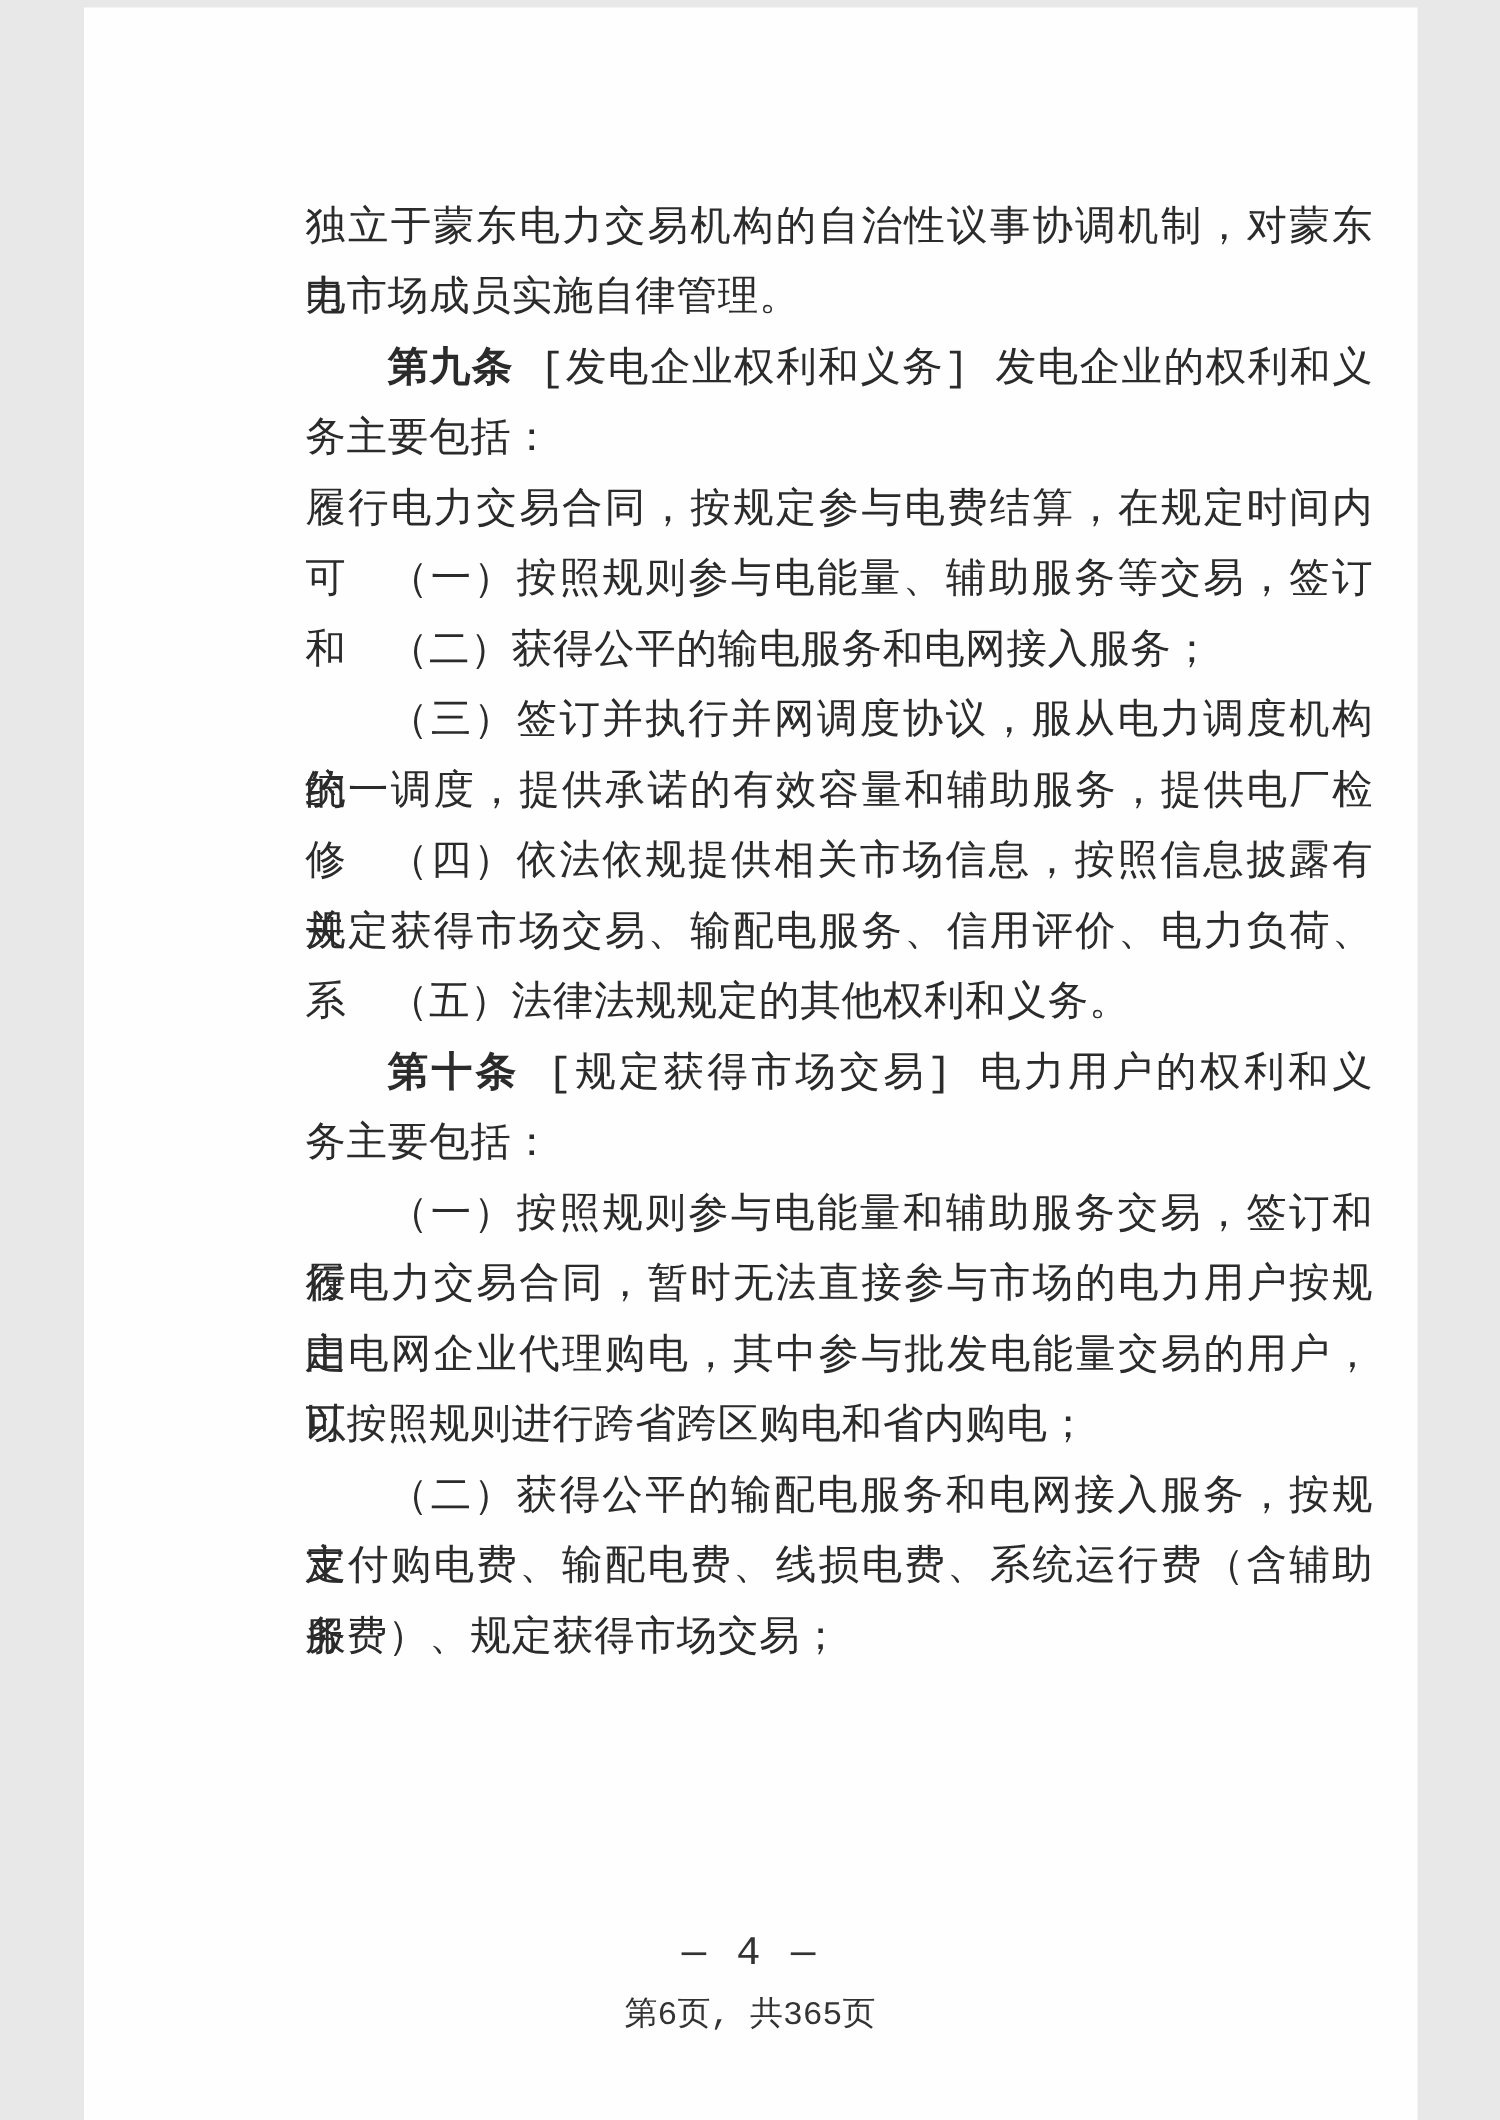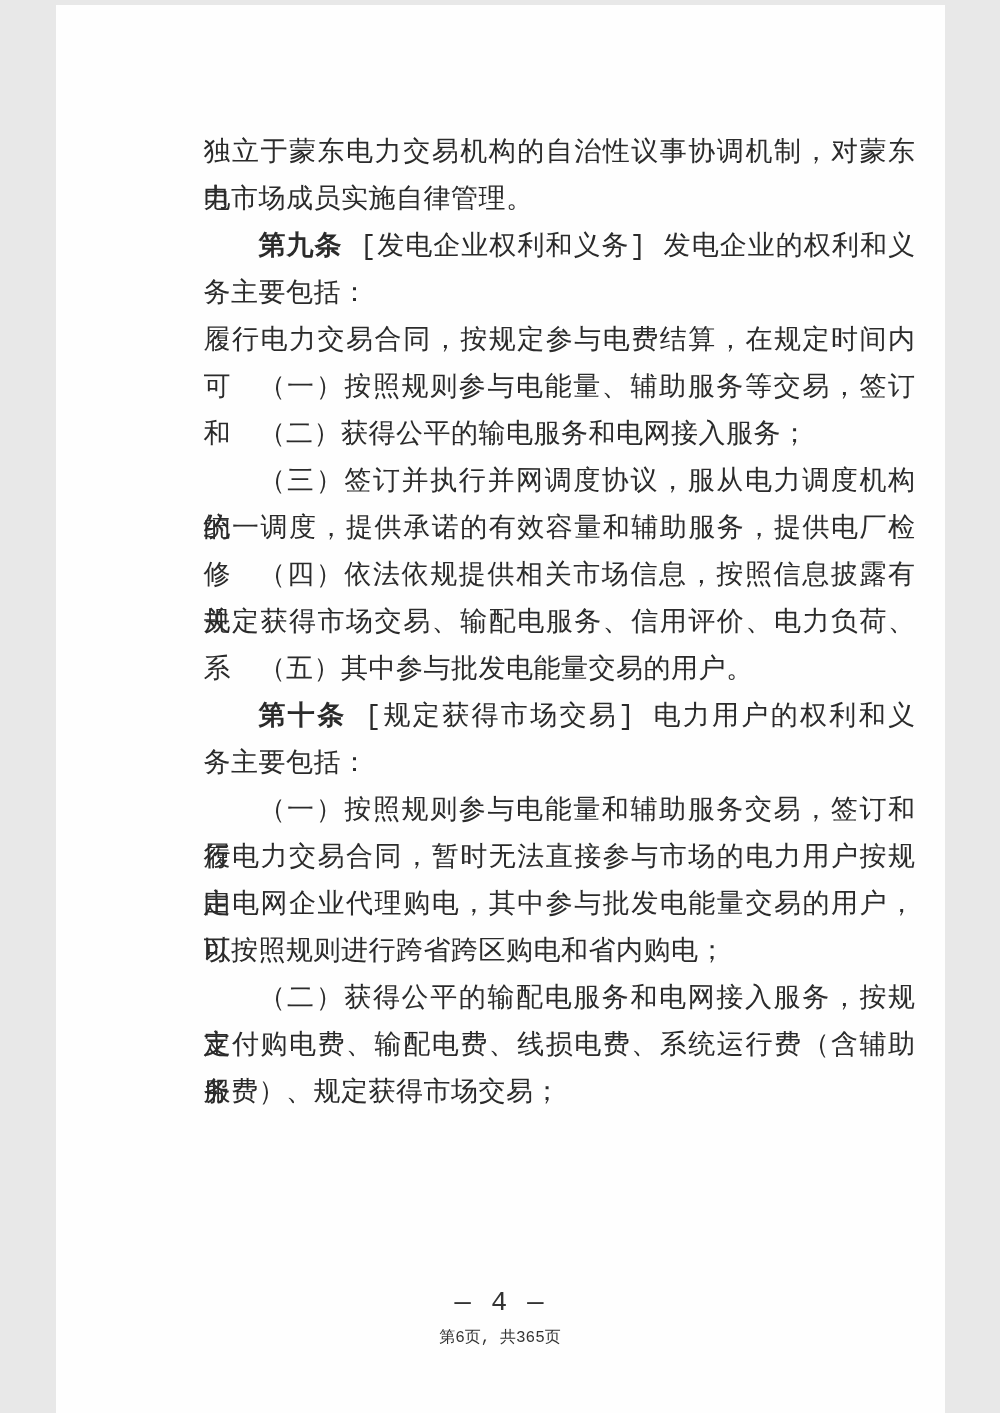--- a/index.html
+++ b/index.html
@@ -53,21 +53,21 @@
     text-align: center;
   }
   .footer-num {
     top: 1283px;
     font-size: 27px;
     letter-spacing: 2px;
     color: #333333;
   }
   .footer-info {
     top: 1322px;
-    font-size: 16px;
+    font-size: 22px;
     color: #333333;
   }
 </style>
 </head>
 <body>
 
 <div class="page">
 
   <div class="doc-body">
 
@@ -88,21 +88,21 @@
       </div>
       <div class="paragraph">
         <div class="line indent just"><span class="seg">（三）签订并执行并网调度协议，服从电力调度机构的</span></div>
         <div class="line just"><span class="seg">统一调度，提供承诺的有效容量和辅助服务，提供电厂检修</span></div>
       </div>
       <div class="paragraph">
         <div class="line indent just"><span class="seg">（四）依法依规提供相关市场信息，按照信息披露有关</span></div>
         <div class="line just"><span class="seg">规定获得市场交易、输配电服务、信用评价、电力负荷、系</span></div>
       </div>
       <div class="paragraph">
-        <div class="line indent"><span class="seg">（五）其中参与批发电能量交易的用户。</span></div>
+        <div class="line indent"><span class="seg">（五）法律法规规定的其他权利和义务。</span></div>
       </div>
       <div class="paragraph">
         <div class="line indent just"><span class="seg bold">第十条</span><span class="seg"> [规定获得市场交易] 电力用户的权利和义</span></div>
         <div class="line"><span class="seg">务主要包括：</span></div>
       </div>
       <div class="paragraph">
         <div class="line indent just"><span class="seg">（一）按照规则参与电能量和辅助服务交易，签订和履</span></div>
         <div class="line just"><span class="seg">行电力交易合同，暂时无法直接参与市场的电力用户按规定</span></div>
         <div class="line just"><span class="seg">由电网企业代理购电，其中参与批发电能量交易的用户，可</span></div>
         <div class="line"><span class="seg">以按照规则进行跨省跨区购电和省内购电；</span></div>

